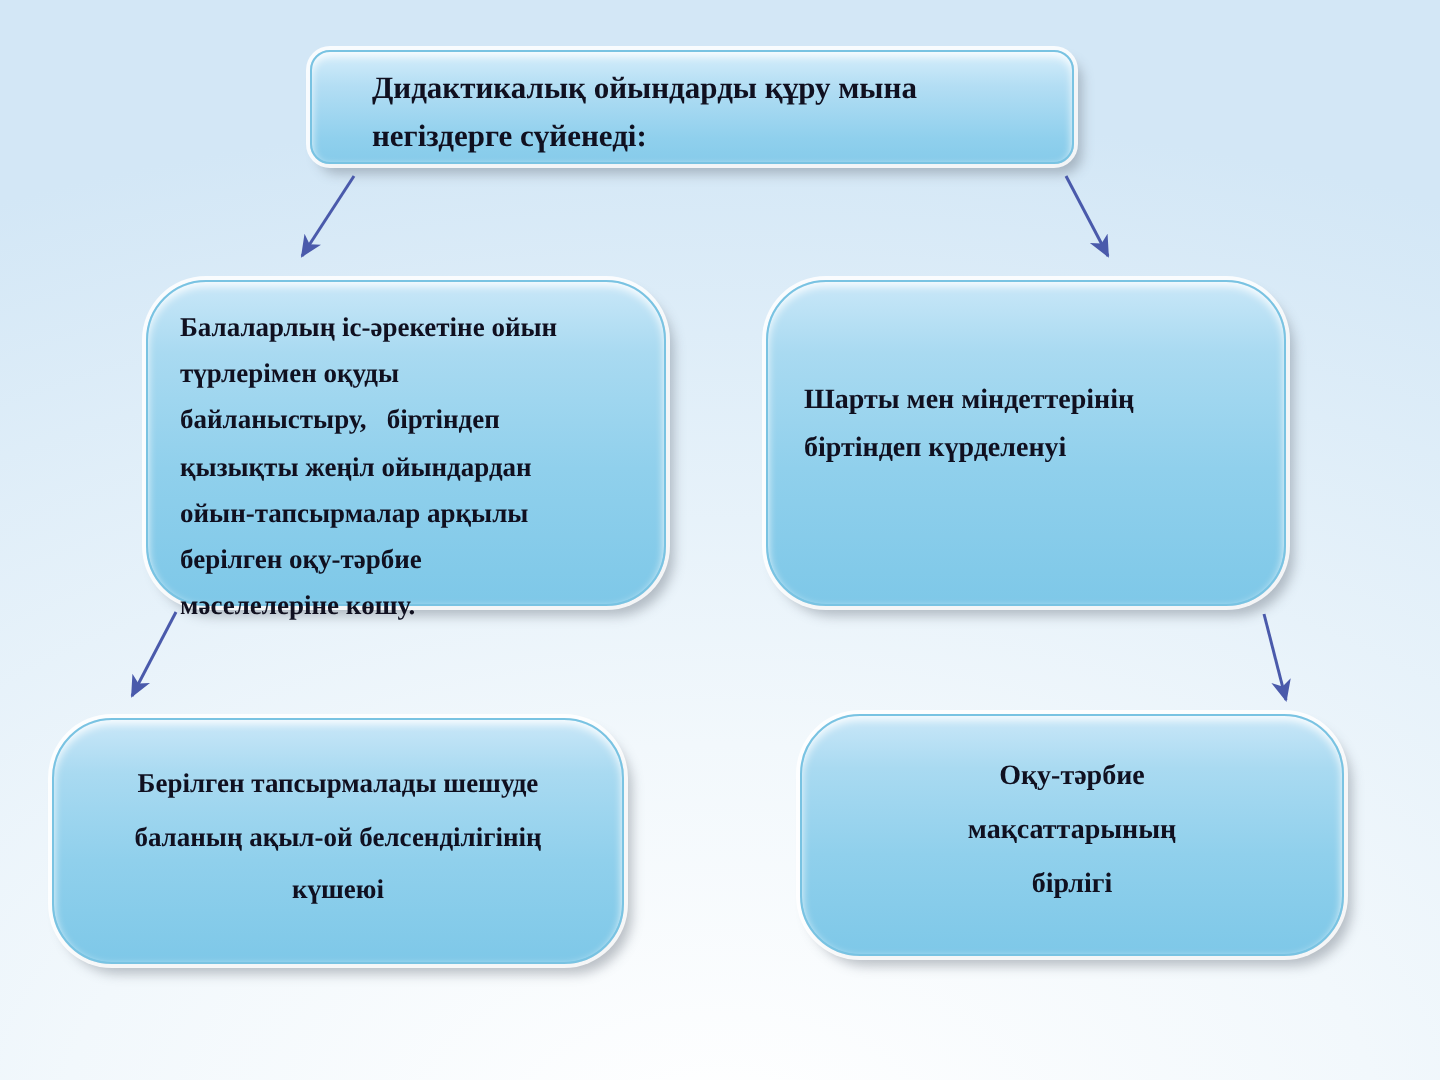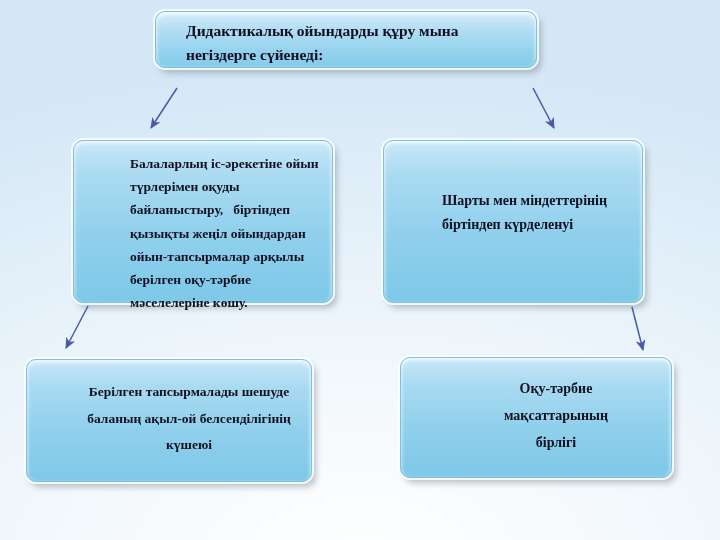--- a/index.html
+++ b/index.html
@@ -18,29 +18,29 @@
     box-shadow:0 0 0 2px rgba(255,255,255,0.85),
                4px 5px 6px rgba(110,120,130,0.45),
                inset 0 2px 4px rgba(255,255,255,0.9);
   }
   .txt{
     color:#101020;
     font-weight:700;
     white-space:pre-line;
   }
   .title-box{
-    left:155px;top:11px;width:382px;height:57px;
+    left:155px;top:25px;width:382px;height:57px;
     border-radius:10px;
     background:linear-gradient(180deg,#d6eefb 0%,#b4def4 30%,#90d0ed 78%,#86cbea 100%);
   }
   .title-box .txt{
     padding:7px 8px 0 30px;
     font-size:15.5px;line-height:24px;
   }
-  .node{border-radius:10px;padding-left:40px;}
+  .node{border-radius:30px;}
   .node-tl{left:73px;top:140px;width:260px;height:163px;}
   .node-tl .txt{padding:11px 6px 0 16px;font-size:13.5px;line-height:23.2px;}
   .node-tr{left:383px;top:140px;width:260px;height:163px;}
   .node-tr .txt{padding:48px 6px 0 18px;font-size:14px;line-height:24px;}
   .node-bl{left:26px;top:359px;width:286px;height:123px;}
   .node-bl .txt{padding:19px 4px 0 4px;text-align:center;font-size:13.5px;line-height:26.5px;}
   .node-br{left:400px;top:357px;width:272px;height:121px;display:flex;align-items:center;justify-content:center;}
   .node-br .txt{text-align:center;font-size:14px;line-height:27px;padding-bottom:4px;}
   .arrows{
     position:absolute;left:0;top:0;width:720px;height:540px;

